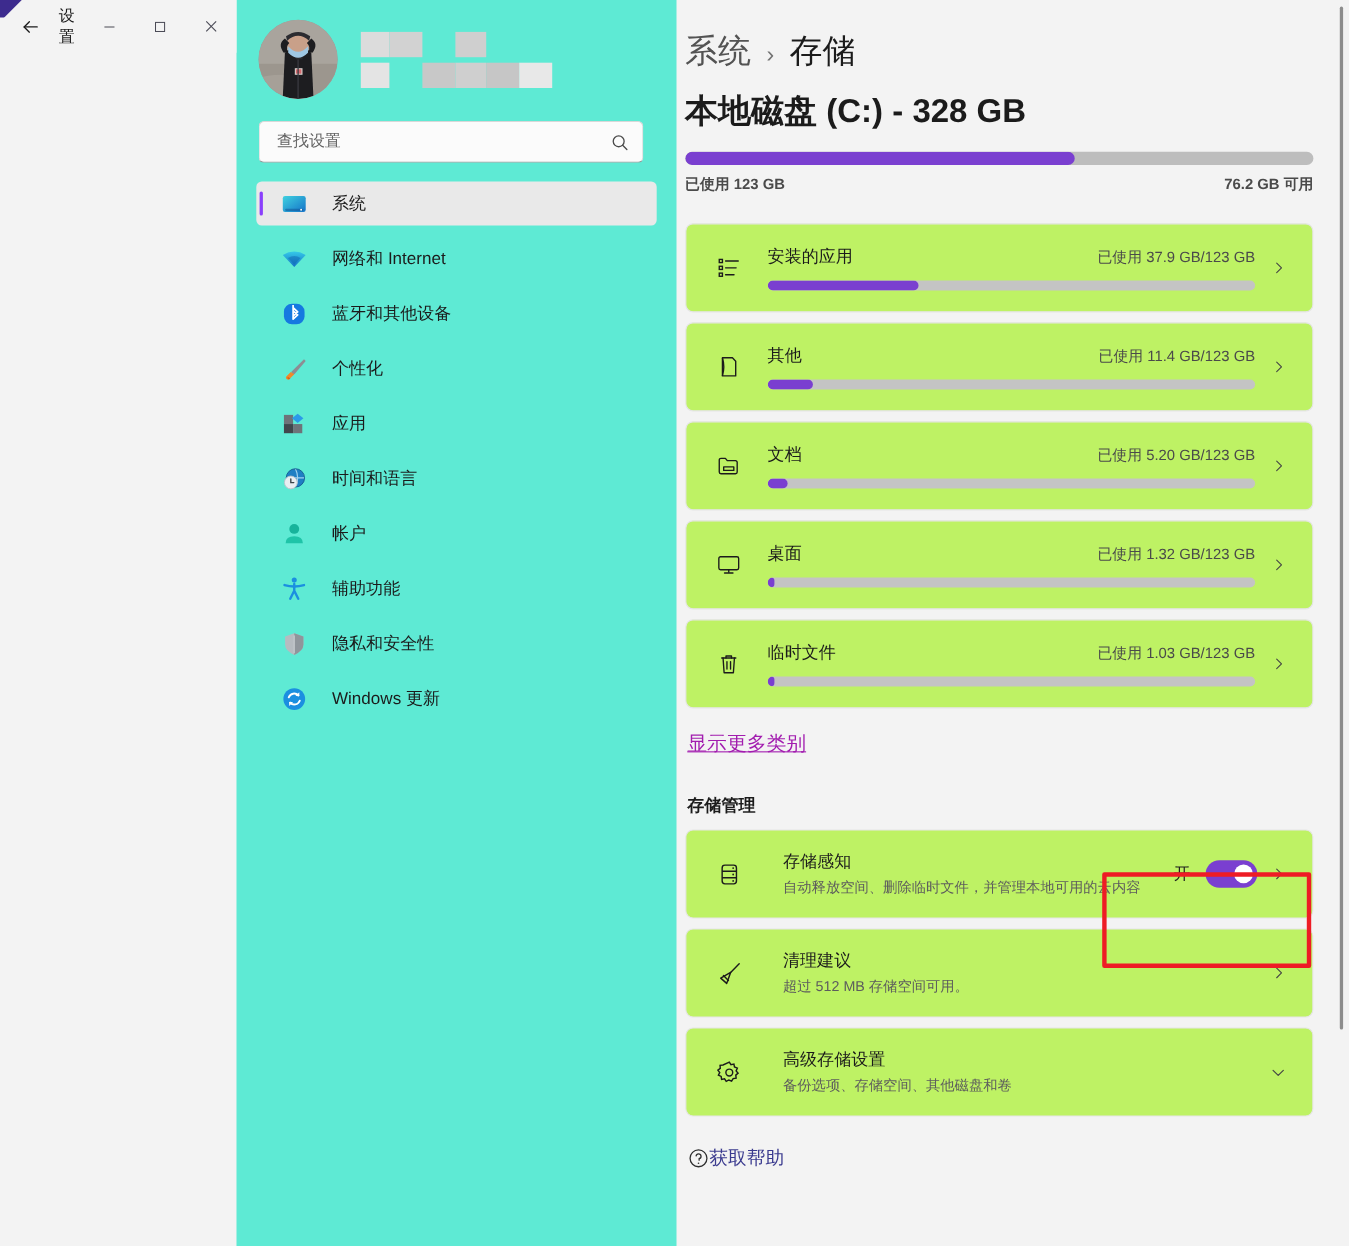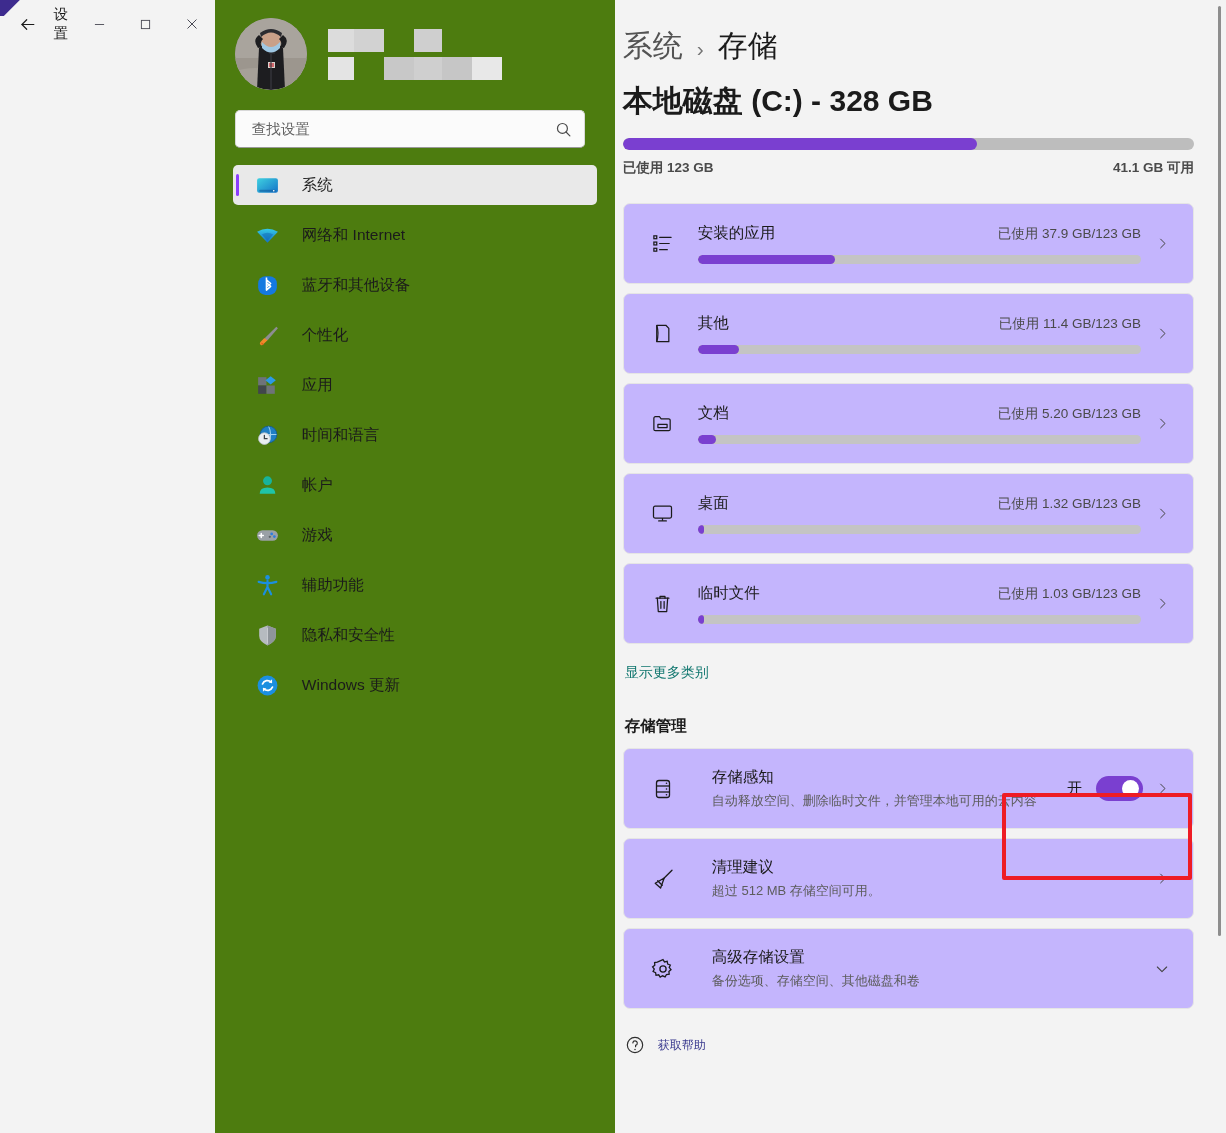--- a/index.html
+++ b/index.html
@@ -64,21 +64,21 @@
     cursor: pointer;
     color: #4a4a55;
   }
   
   .body-row { display: flex; flex: 1 1 auto; min-height: 0; position: relative; }
   
   .sidebar {
     width: 400px;
     flex: 0 0 400px;
     padding: 0 0 0 0;
-    background: #4d7c0f;
+    background: #5eead4;
     overflow: hidden;
   }
   .profile {
     display: flex;
     align-items: center;
     padding: 12px 0 0 20px;
     height: 96px;
   }
   .avatar {
     width: 72px; height: 72px;
@@ -184,21 +184,21 @@
     border-radius: 6px;
   }
   .disk-meta {
     display: flex; justify-content: space-between;
     font-size: 13.5px;
     color: #4a4a4a;
     margin-bottom: 26px;
     font-weight: bold;
   }
   .card {
-    background: #c4b5fd;
+    background: #bef264;
     border: 1px solid #e5e5e5;
     border-radius: 7px;
     margin-bottom: 9px;
     position: relative;
     cursor: pointer;
   }
   .cat-card { height: 81px; display: flex; align-items: center; padding: 0 14px 0 22px; }
   .cat-icon { width: 34px; flex: 0 0 34px; display: flex; align-items: center; justify-content: center; color: #1b1b1b; }
   .cat-body { flex: 1; margin-left: 18px; padding-right: 4px; }
   .cat-top { display: flex; justify-content: space-between; align-items: baseline; }
@@ -209,22 +209,23 @@
     height: 9px;
     border-radius: 5px;
     background: #c4c4c4;
     overflow: hidden;
   }
   .cat-bar .fill { height: 100%; background: #7a3fd0; border-radius: 5px; min-width: 6px; }
   .chev { width: 34px; flex: 0 0 34px; display: flex; align-items: center; justify-content: center; color: #444; }
   .link {
     display: inline-block;
     margin: 11px 0 0 2px;
-    font-size: 14px;
-    color: #0f766e;
+    font-size: 18px;
+    color: #a21caf;
+    text-decoration: underline;
     cursor: pointer;
   }
   .section-title {
     margin: 34px 0 11px 2px;
     font-size: 15.5px;
     font-weight: 600;
     color: #1b1b1b;
   }
   .mgmt-card { min-height: 81px; display: flex; align-items: center; padding: 0 14px 0 22px; }
   .mgmt-icon { width: 34px; flex: 0 0 34px; display: flex; align-items: center; justify-content: center; color: #1b1b1b; }
@@ -250,24 +251,23 @@
   }
   .highlight-box {
     position: absolute;
     border: 4px solid #ee1c25;
     border-radius: 2px;
     pointer-events: none;
   }
   .help-link {
     display: flex;
     align-items: center;
-    gap: 13px;
     margin: 26px 0 0 2px;
     color: #3b3b8f;
-    font-size: 12px;
+    font-size: 17px;
     cursor: pointer;
   }
   
   .scrollbar {
     position: absolute;
     right: 5px; top: 6px;
     width: 3px;
     height: 930px;
     background: #8d8d8d;
     border-radius: 2px;
@@ -451,32 +451,20 @@
         <div class="nav-item">
           <span class="nav-icon">
             <svg width="25" height="25" viewBox="0 0 24 24">
               <circle cx="12" cy="7.5" r="4.3" fill="#17b39b"></circle>
               <path d="M4.5 20 q0 -6 7.5 -6 t7.5 6 z" fill="#1fc4a8"></path>
             </svg>
           </span>
           <span class="nav-label">帐户</span>
         </div>
 
-        <div class="nav-item">
-          <span class="nav-icon">
-            <svg width="25" height="25" viewBox="0 0 24 24">
-              <rect x="2" y="7" width="20" height="10" rx="5" fill="#9aa0a6"></rect>
-              <path d="M6 10 v4 M4 12 h4" stroke="#fff" stroke-width="1.4" stroke-linecap="round"></path>
-              <circle cx="16" cy="10.5" r="1.3" fill="#2b7de0"></circle>
-              <circle cx="18.6" cy="13" r="1.3" fill="#2b7de0"></circle>
-              <circle cx="14.2" cy="13.3" r="1.1" fill="#5c6368"></circle>
-            </svg>
-          </span>
-          <span class="nav-label">游戏</span>
-        </div>
 
         <div class="nav-item">
           <span class="nav-icon">
             <svg width="25" height="25" viewBox="0 0 24 24">
               <circle cx="12" cy="4.2" r="2.2" fill="#1b8fe0"></circle>
               <path d="M3.5 8.5 q8.5 2.5 17 0" stroke="#1b8fe0" stroke-width="2.1" fill="none" stroke-linecap="round"></path>
               <path d="M12 7.5 v6 l-3.5 7 M12 13.5 l3.5 7" stroke="#1b8fe0" stroke-width="2.1" fill="none" stroke-linecap="round"></path>
             </svg>
           </span>
           <span class="nav-label">辅助功能</span>
@@ -518,21 +506,21 @@
           <span class="bc-cur">存储</span>
         </div>
 
         <div class="disk-title">本地磁盘 (C:) - 328 GB</div>
 
         <div class="disk-bar">
           <div class="fill" id="disk-fill" style="width: 62%;"></div>
         </div>
         <div class="disk-meta">
           <span>已使用 123 GB</span>
-          <span>41.1 GB 可用</span>
+          <span>76.2 GB 可用</span>
         </div>
 
         
         <div id="cat-list">
             <div class="card cat-card">
               <span class="cat-icon">
                 <svg width="23" height="23" viewBox="0 0 24 24" fill="none" stroke="#1b1b1b" stroke-width="1.3" stroke-linecap="round">
                   <rect x="3" y="4" width="3" height="3"></rect>
                   <rect x="3" y="10.5" width="3" height="3"></rect>
                   <rect x="3" y="17" width="3" height="3"></rect>

